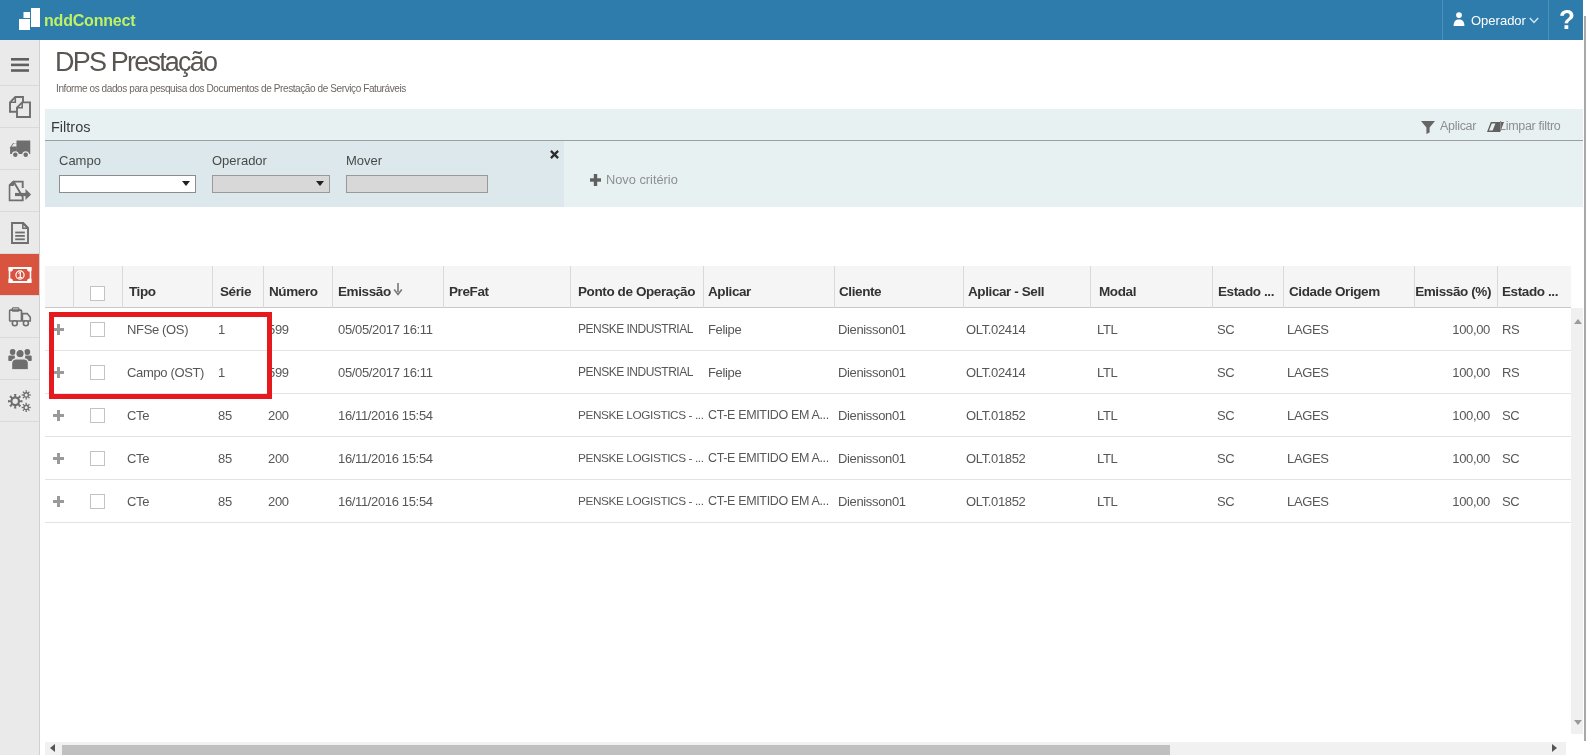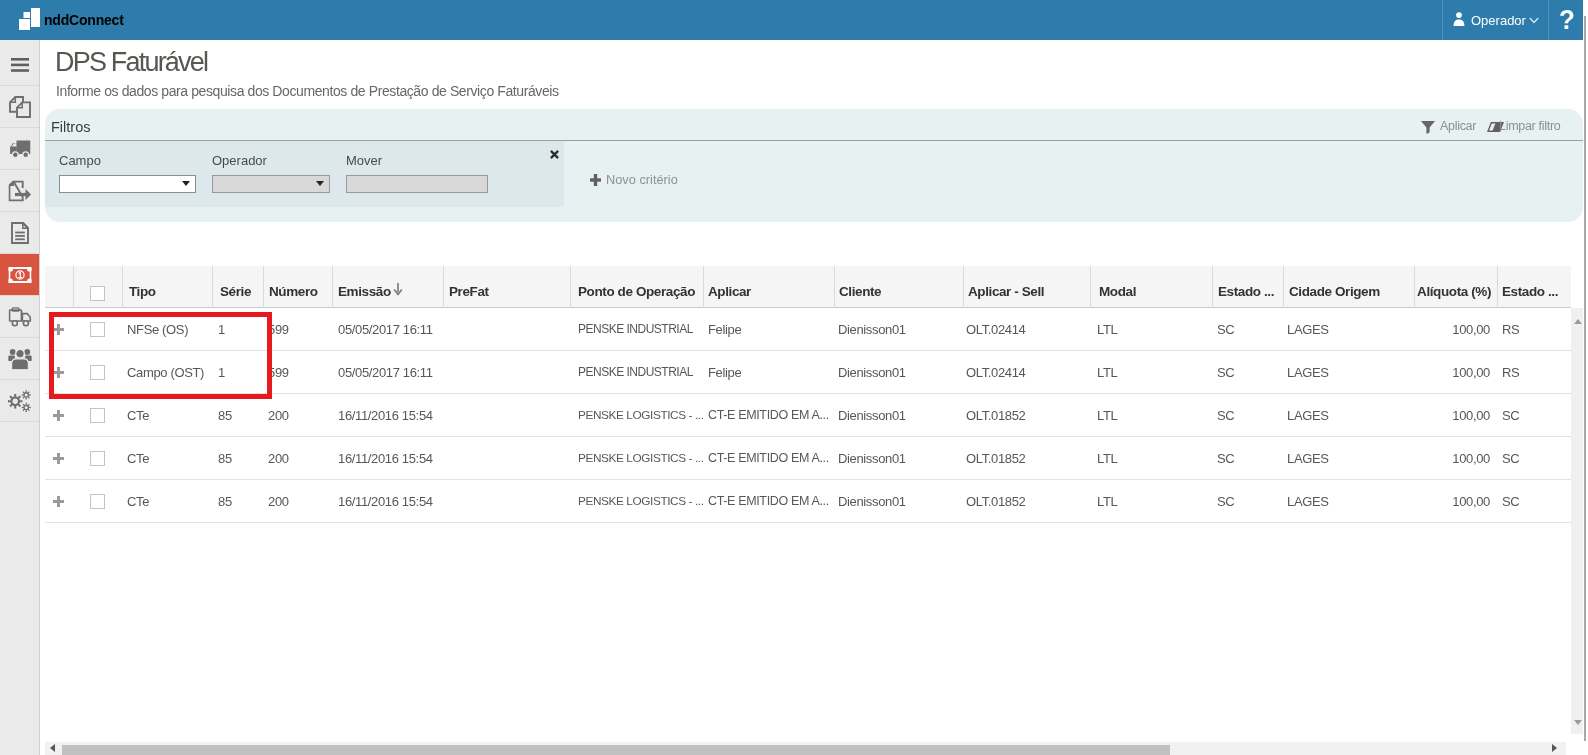--- a/index.html
+++ b/index.html
@@ -3,37 +3,37 @@
 <meta charset="utf-8">
 <style>
 * { margin:0; padding:0; box-sizing:border-box; }
 html,body { width:1588px; height:755px; overflow:hidden; background:#fff;
   font-family:"Liberation Sans", sans-serif; }
 #stage { position:absolute; top:0; left:0; width:1588px; height:755px; overflow:hidden; }
 .abs { position:absolute; }
 
 
 #topbar { position:absolute; left:0; top:0; width:1583px; height:40px; background:#2d7cac; }
-#logo-text { position:absolute; left:44px; top:12px; color:#000000; font-size:14px; font-weight:bold; letter-spacing:-0.2px; }
+#logo-text { position:absolute; left:44px; top:12px; color:#bef264; font-size:16px; font-weight:bold; letter-spacing:-0.2px; }
 .topsep { position:absolute; top:0; width:1px; height:40px; background:#4b91ba; }
 #optext { position:absolute; left:1471px; top:13px; color:#fff; font-size:13px; }
 #help-q { position:absolute; left:1559px; top:3px; color:#fff; font-size:26px; font-weight:bold; transform:scaleY(1.08); transform-origin:top; }
 
 
 #sidebar { position:absolute; left:0; top:40px; width:40px; height:715px; background:#eaeaea; border-right:1px solid #d0d0d0; }
 .scell { position:absolute; left:0; width:39px; height:42px; border-bottom:1px solid #dadada; }
 .scell svg { position:absolute; left:50%; top:50%; transform:translate(-50%,-50%); }
 .scell.active { background:#d9543f; }
 
 
 #pgtitle { position:absolute; left:55px; top:47px; font-size:27px; color:#595551; letter-spacing:-1.8px; }
-#pgsub { position:absolute; left:56px; top:83px; font-size:14px; letter-spacing:-0.4px; color:#6b6663; white-space:nowrap; }
-
-
-#fpanel { position:absolute; left:45px; top:109px; width:1538px; height:113px; background:#e8f1f2;border-radius:15px; }
+#pgsub { position:absolute; left:56px; top:83px; font-size:10px; letter-spacing:-0.4px; color:#6b6663; white-space:nowrap; }
+
+
+#fpanel { position:absolute; left:45px; top:109px; width:1538px; height:98px; background:#e8f1f2; }
 #ftitle { position:absolute; left:6px; top:10px; font-size:14.5px; color:#3b3b3b; }
 #fdivider { position:absolute; left:0; top:31px; width:1538px; height:1px; background:#9aa0a2; }
 #fblock { position:absolute; left:0px; top:32px; width:519px; height:66px; background:#dce8eb; }
 .flabel { font-size:13px; color:#4a4a4a; position:absolute; top:12px; }
 .fselect { position:absolute; top:34px; height:18px; background:#fff; border:1px solid #8d8d8d; }
 .fselect .arr { position:absolute; right:5px; top:5px; width:0; height:0; border-left:4px solid transparent; border-right:4px solid transparent; border-top:5px solid #222; }
 .fgray { background:#d8d8d8; border-color:#999; }
 #fclose { position:absolute; left:505px; top:9px; width:9px; height:9px; }
 #novo { position:absolute; left:545px; top:63px; }
 #aplicar { position:absolute; left:1376px; top:9px; }
@@ -166,21 +166,21 @@
     </div>
     <div class="scell" style="top:340px">
       <svg width="26" height="25" viewBox="0 0 26 25">
         <path d="M15.40 11.50 L15.40 13.90 L13.13 13.52 L12.27 15.61 L14.14 16.94 L12.44 18.64 L11.11 16.77 L9.02 17.63 L9.40 19.90 L7.00 19.90 L7.38 17.63 L5.29 16.77 L3.96 18.64 L2.26 16.94 L4.13 15.61 L3.27 13.52 L1.00 13.90 L1.00 11.50 L3.27 11.88 L4.13 9.79 L2.26 8.46 L3.96 6.76 L5.29 8.63 L7.38 7.77 L7.00 5.50 L9.40 5.50 L9.02 7.77 L11.11 8.63 L12.44 6.76 L14.14 8.46 L12.27 9.79 L13.13 11.88 Z M10.90 12.70 A2.70 2.70 0 1 0 5.50 12.70 A2.70 2.70 0 1 0 10.90 12.70 Z" fill="#6e6e6e" fill-rule="evenodd"></path>
         <path d="M23.74 5.64 L23.74 7.16 L22.16 6.89 L21.64 8.14 L22.94 9.07 L21.87 10.14 L20.94 8.84 L19.69 9.36 L19.96 10.94 L18.44 10.94 L18.71 9.36 L17.46 8.84 L16.53 10.14 L15.46 9.07 L16.76 8.14 L16.24 6.89 L14.66 7.16 L14.66 5.64 L16.24 5.91 L16.76 4.66 L15.46 3.73 L16.53 2.66 L17.46 3.96 L18.71 3.44 L18.44 1.86 L19.96 1.86 L19.69 3.44 L20.94 3.96 L21.87 2.66 L22.94 3.73 L21.64 4.66 L22.16 5.91 Z M20.70 6.40 A1.50 1.50 0 1 0 17.70 6.40 A1.50 1.50 0 1 0 20.70 6.40 Z" fill="#6e6e6e" fill-rule="evenodd"></path>
         <path d="M23.74 18.14 L23.74 19.66 L22.16 19.39 L21.64 20.64 L22.94 21.57 L21.87 22.64 L20.94 21.34 L19.69 21.86 L19.96 23.44 L18.44 23.44 L18.71 21.86 L17.46 21.34 L16.53 22.64 L15.46 21.57 L16.76 20.64 L16.24 19.39 L14.66 19.66 L14.66 18.14 L16.24 18.41 L16.76 17.16 L15.46 16.23 L16.53 15.16 L17.46 16.46 L18.71 15.94 L18.44 14.36 L19.96 14.36 L19.69 15.94 L20.94 16.46 L21.87 15.16 L22.94 16.23 L21.64 17.16 L22.16 18.41 Z M20.70 18.90 A1.50 1.50 0 1 0 17.70 18.90 A1.50 1.50 0 1 0 20.70 18.90 Z" fill="#6e6e6e" fill-rule="evenodd"></path>
       </svg>
     </div>
   </div>
 
-  <div id="pgtitle">DPS Faturável</div>
+  <div id="pgtitle">DPS Prestação</div>
   <div id="pgsub">Informe os dados para pesquisa dos Documentos de Prestação de Serviço Faturáveis</div>
 
   <div id="fpanel">
     <div id="ftitle">Filtros</div>
     <div id="aplicar">
       <svg class="abs" style="left:0;top:3px" width="14" height="13" viewBox="0 0 14 13">
         <path d="M0 0 L14 0 L8.6 6.5 L8.6 11.5 L5.4 13 L5.4 6.5 Z" fill="#666"></path>
       </svg>
       <span class="toollink abs" style="left:19px;top:1px">Aplicar</span>
       <svg class="abs" style="left:66px;top:4px" width="17" height="10" viewBox="0 0 17 10">
@@ -240,21 +240,21 @@
       <path d="M5 0 L5 9 M1.2 6.5 L5 11.5 L8.8 6.5" fill="none" stroke="#777" stroke-width="1.6"></path>
     </svg>
     <div class="hcell" style="left:404px">PreFat</div>
     <div class="hcell" style="left:533px">Ponto de Operação</div>
     <div class="hcell" style="left:663px">Aplicar</div>
     <div class="hcell" style="left:794px">Cliente</div>
     <div class="hcell" style="left:923px">Aplicar - Sell</div>
     <div class="hcell" style="left:1054px">Modal</div>
     <div class="hcell" style="left:1173px">Estado ...</div>
     <div class="hcell" style="left:1244px">Cidade Origem</div>
-    <div class="hcell" style="right:80px;text-align:right">Alíquota (%)</div>
+    <div class="hcell" style="right:80px;text-align:right">Emissão (%)</div>
     <div class="hcell" style="left:1457px">Estado ...</div>
   </div>
 
   <div class="row" style="top:308px">
     <div class="plus"></div>
       <div class="cbx" style="top:14px"></div>
     <div class="dcell" style="left:82px">NFSe (OS)</div>
     <div class="dcell" style="left:173px">1</div>
     <div class="dcell" style="left:223px">599</div>
     <div class="dcell" style="left:293px">05/05/2017 16:11</div>

